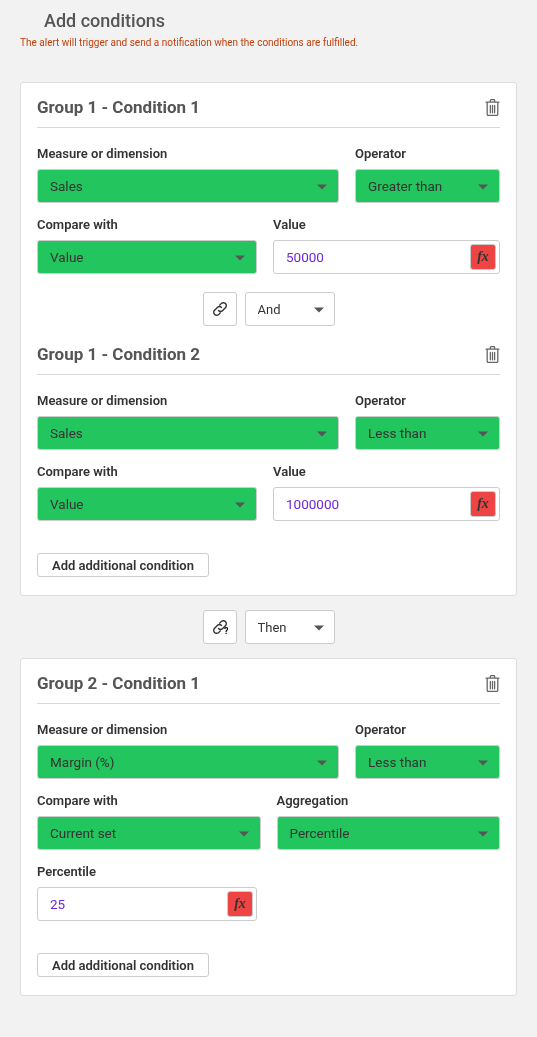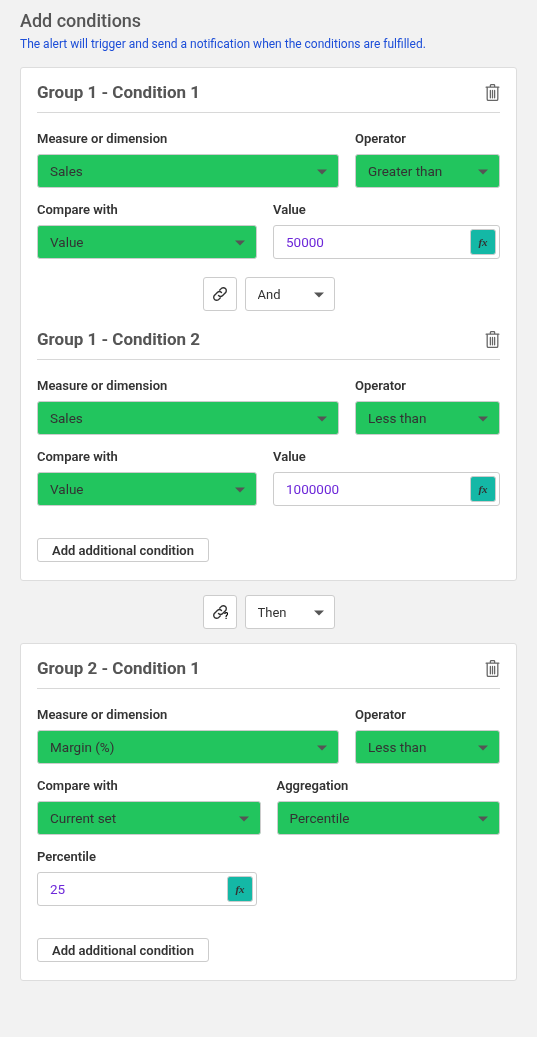--- a/index.html
+++ b/index.html
@@ -1,30 +1,30 @@
 <!DOCTYPE html>
 <html><head>
   <meta charset="utf-8">
   <style>
     * { box-sizing: border-box; margin: 0; padding: 0; font-family: -apple-system, BlinkMacSystemFont, "Segoe UI", Roboto, Arial, sans-serif; }
     body { background: #f2f2f2; padding: 10px 20px 20px 20px; width: 537px; color: #333; }
-    .title { font-size: 18px; color: #555; font-weight: 500; margin-bottom: 6px; }
-    .subtitle { font-size: 12px; color: #1d4ed8; margin-bottom: 16px; }
+    .title { font-size: 18px; color: #555; font-weight: 500; margin-bottom: 6px; margin-left: 24px; }
+    .subtitle { font-size: 10px; color: #c2410c; margin-bottom: 34px; }
     .group-card { background: #fff; border: 1px solid #ddd; border-radius: 3px; padding: 14px 16px 18px 16px; margin-bottom: 14px; }
     .condition-header { display: flex; align-items: center; justify-content: space-between; border-bottom: 1px solid #d8d8d8; padding-bottom: 10px; margin-bottom: 18px; }
     .condition-title { font-size: 17px; color: #555; font-weight: 700; }
     .trash-icon { width: 15px; height: 17px; cursor: pointer; color: #666; }
     .field-row { display: flex; gap: 16px; margin-bottom: 14px; }
     .field-col { display: flex; flex-direction: column; }
     .field-label { font-size: 13px; font-weight: 600; color: #333; margin-bottom: 8px; }
     .select-wrap, .input-wrap { position: relative; }
     .select { width: 100%; height: 34px; border: 1px solid #ccc; border-radius: 3px; padding: 0 30px 0 12px; font-size: 13.5px; color: #333; background: #22c55e; appearance: none; cursor: pointer; }
     .select-wrap::after { content: ""; position: absolute; right: 12px; top: 50%; transform: translateY(-30%); border-left: 5px solid transparent; border-right: 5px solid transparent; border-top: 5px solid #555; }
     .input { width: 100%; height: 34px; border: 1px solid #ccc; border-radius: 3px; padding: 0 36px 0 12px; font-size: 13.5px; color: #6d28d9; background: #fff; }
-    .fx-btn { position: absolute; right: 4px; top: 4px; width: 26px; height: 26px; border: 1px solid #ccc; border-radius: 3px; background: #14b8a6; display: flex; align-items: center; justify-content: center; font-style: italic; font-weight: bold; font-size: 11px; font-family: serif; cursor: pointer; color: #333; }
+    .fx-btn { position: absolute; right: 4px; top: 4px; width: 26px; height: 26px; border: 1px solid #ccc; border-radius: 3px; background: #ef4444; display: flex; align-items: center; justify-content: center; font-style: italic; font-weight: bold; font-size: 14px; font-family: serif; cursor: pointer; color: #333; }
     .connector-row { display: flex; align-items: flex-end; justify-content: center; gap: 8px; margin: 18px 0 18px 0; }
     .link-icon-btn { width: 34px; height: 34px; border: 1px solid #ccc; border-radius: 3px; background: #fff; display: flex; align-items: center; justify-content: center; color: #333; }
     .connector-select-wrap { position: relative; }
     .connector-select { width: 90px; height: 34px; border: 1px solid #ccc; border-radius: 3px; padding: 0 28px 0 12px; font-size: 13px; color: #333; background: #fff; appearance: none; cursor: pointer; }
     .connector-select-wrap::after { content: ""; position: absolute; right: 11px; top: 50%; transform: translateY(-30%); border-left: 5px solid transparent; border-right: 5px solid transparent; border-top: 5px solid #555; }
     .add-btn { height: 24px; border: 1px solid #ccc; border-radius: 3px; background: #fff; padding: 0 14px; font-size: 13px; font-weight: 600; color: #333; cursor: pointer; margin-top: 18px; }
     .outer-connector { display: flex; align-items: center; justify-content: center; gap: 8px; margin: 0 0 14px 0; }
     svg { display: block; }
   </style>
 </head>

